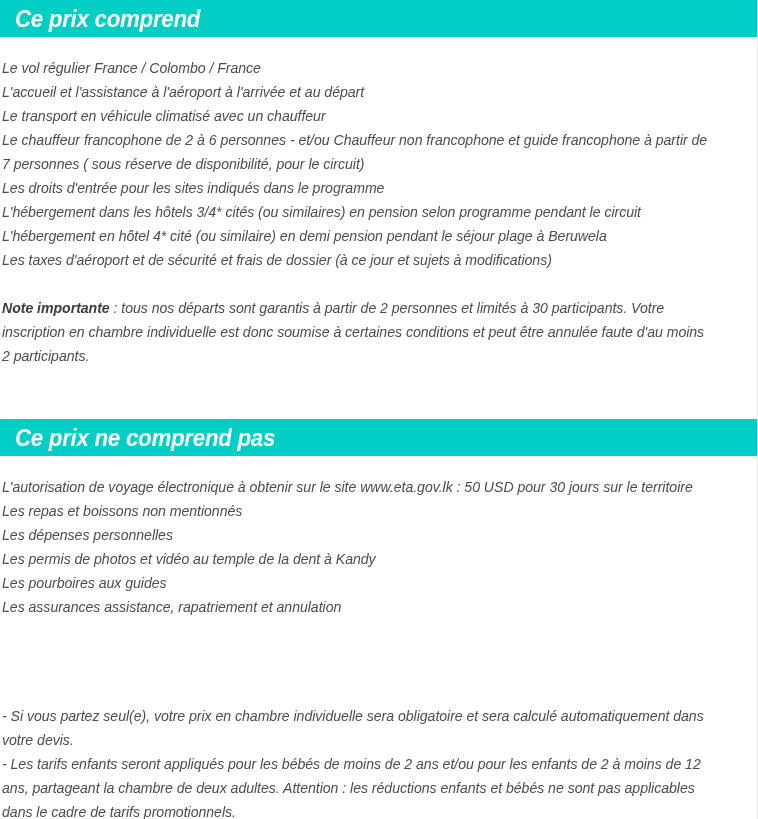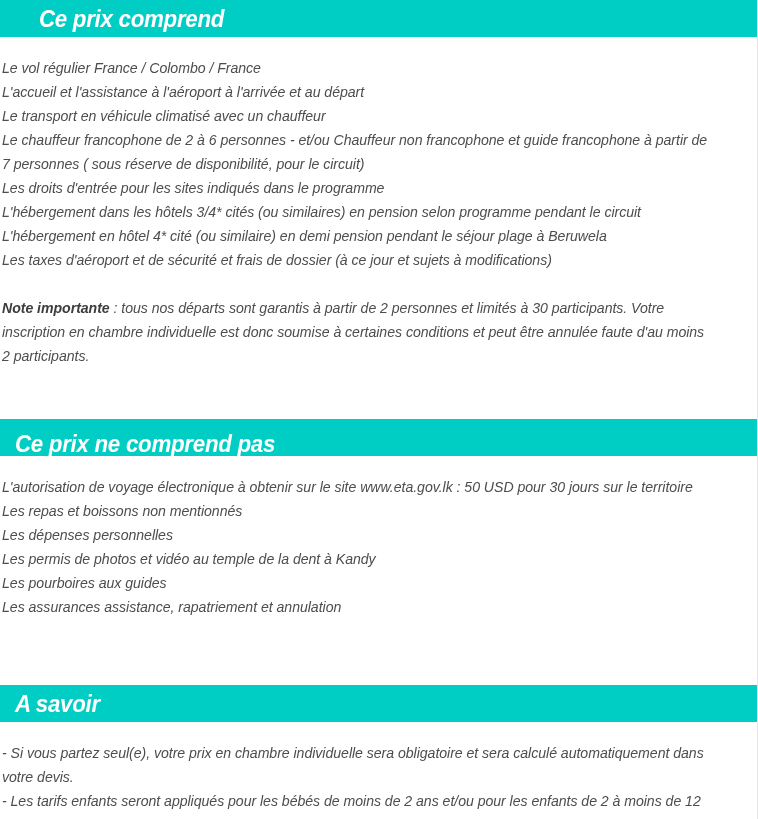--- a/index.html
+++ b/index.html
@@ -40,22 +40,22 @@
     font-size: 24px;
     line-height: 1;
     letter-spacing: -0.3px;
     padding-left: 16px;
     font-stretch: condensed;
     transform: scaleX(0.93);
     transform-origin: left center;
     white-space: nowrap;
   }
 
-  .header-1 { height: 37px; padding-left: 24px; }
-  .header-2 { height: 37px; align-items: flex-end; }
+  .header-1 { height: 37px; }
+  .header-2 { height: 37px; }
   .header-3 { height: 37px; }
 
   
   .section-body {
     padding: 0 28px 0 2px;
   }
   .line {
     font-style: italic;
     font-size: 14.5px;
     line-height: 24px;
@@ -118,23 +118,20 @@
   <div class="section-body">
     <div class="line">L'autorisation de voyage électronique à obtenir sur le site www.eta.gov.lk : 50 USD pour 30 jours sur le territoire Les repas et boissons non mentionnés</div>
     <div class="line">Les dépenses personnelles</div>
     <div class="line">Les permis de photos et vidéo au temple de la dent à Kandy</div>
     <div class="line">Les pourboires aux guides</div>
     <div class="line">Les assurances assistance, rapatriement et annulation</div>
   </div>
 
   <div class="gap-before-h3"></div>
 
-  <div class="section-header header-3">
-    <span class="section-title">A savoir</span>
-  </div>
 
   <div class="gap-after-h3"></div>
 
   <div class="section-body">
     <div class="line">- Si vous partez seul(e), votre prix en chambre individuelle sera obligatoire et sera calculé automatiquement dans votre devis.</div>
     <div class="line">- Les tarifs enfants seront appliqués pour les bébés de moins de 2 ans et/ou pour les enfants de 2 à moins de 12 ans, partageant la chambre de deux adultes. Attention : les réductions enfants et bébés ne sont pas applicables dans le cadre de tarifs promotionnels.</div>
   </div>
 
 </div>
 

